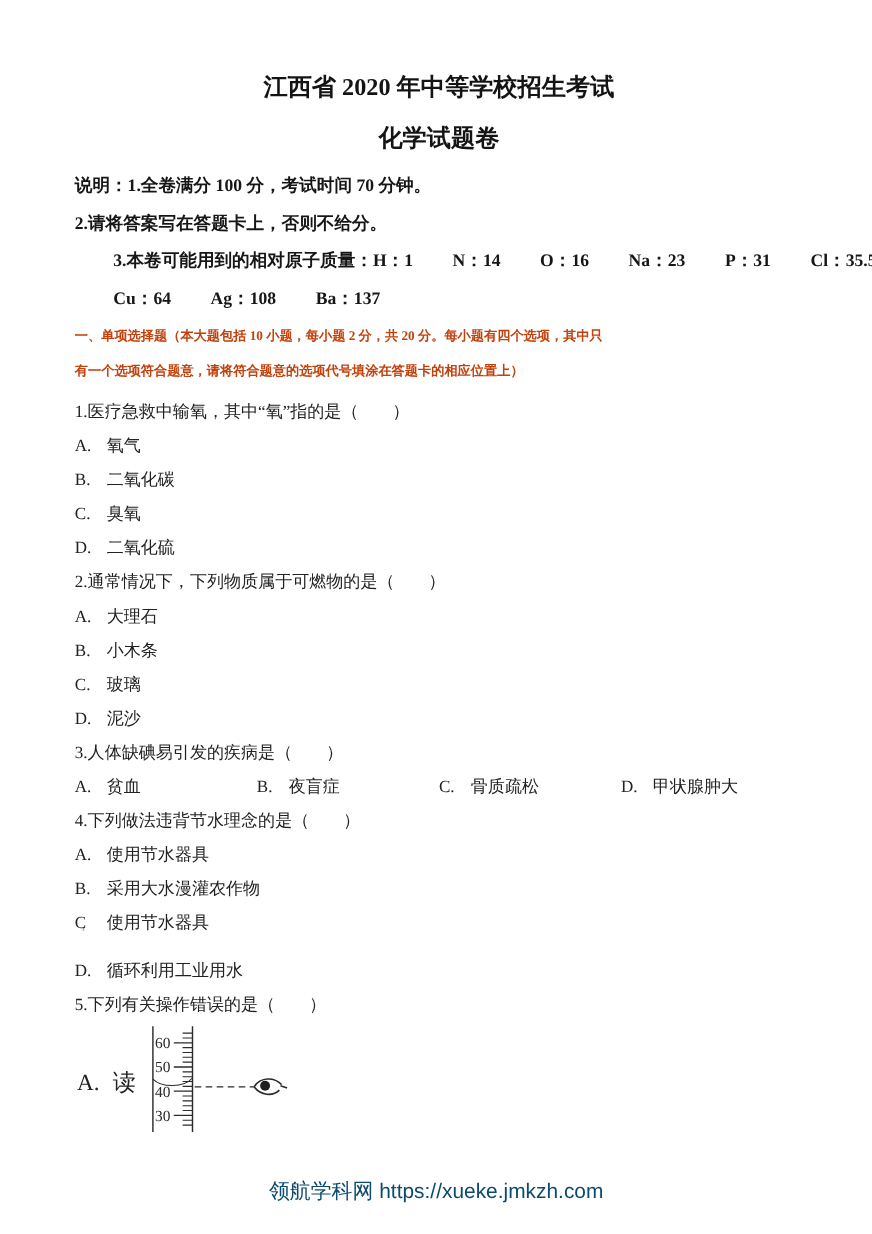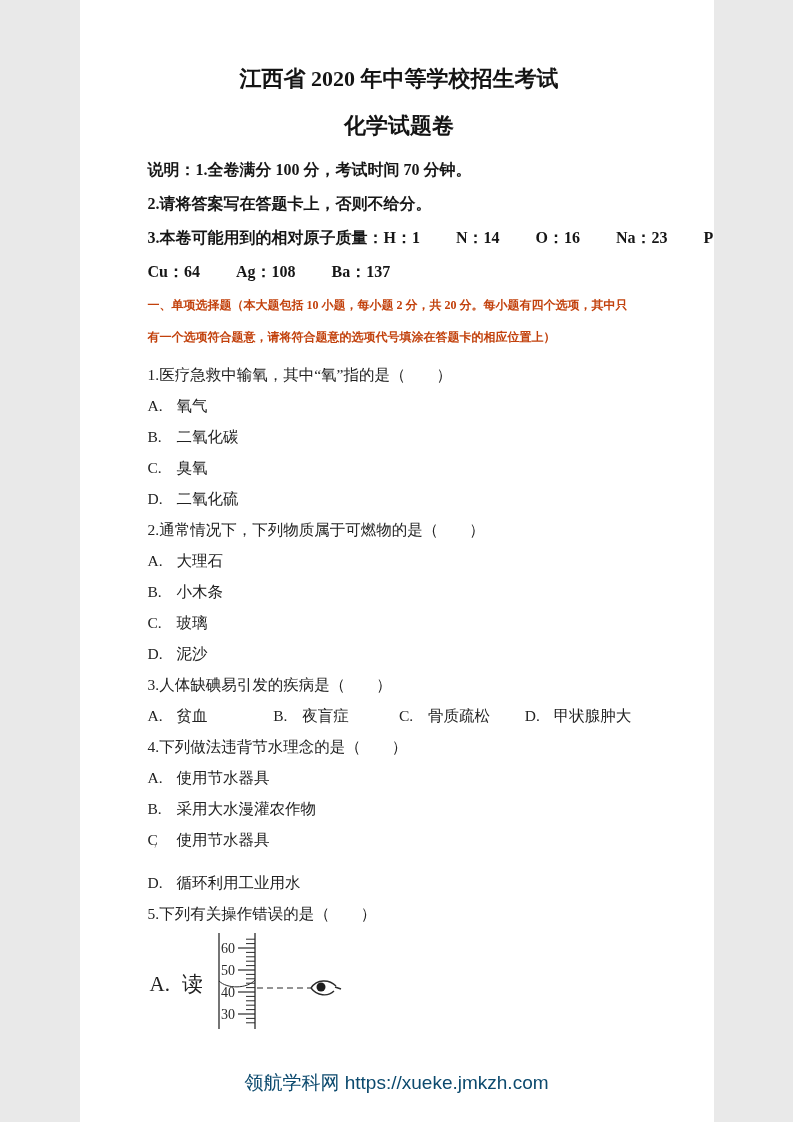--- a/index.html
+++ b/index.html
@@ -1,18 +1,18 @@
 <!DOCTYPE html>
 <html><head>
 <meta charset="utf-8">
 <style>
   html,body { margin:0; padding:0; background:#e9e9e9; }
   .page {
     position: relative;
-    width: 634px;
+    width: 793px;
     height: 1122px;
     margin: 0 auto;
     background: #ffffff;
     font-family: "Liberation Serif", "DejaVu Serif", serif;
     color: #1d1d1d;
     overflow: hidden;
   }
   .content { padding: 64px 63px 0 68px; }
   .title {
     margin: 0 0 17px 0;
@@ -24,21 +24,21 @@
   }
   .subtitle { margin: 0 0 12px 0; }
   .instr {
     margin: 0;
     font-size: 16px;
     font-weight: bold;
     line-height: 34px;
     color: #161616;
     white-space: nowrap;
   }
-  .masses-row { display: flex; align-items: baseline; }
+  .masses-row { display: flex; align-items: baseline; margin-left: 35px; }
   .mass { margin-right: 36px; }
   .mass:last-child { margin-right: 0; }
   .sec-heading {
     margin: 0;
     font-size: 12px;
     font-weight: bold;
     line-height: 32px;
     color: #c2410c;
     white-space: nowrap;
   }

